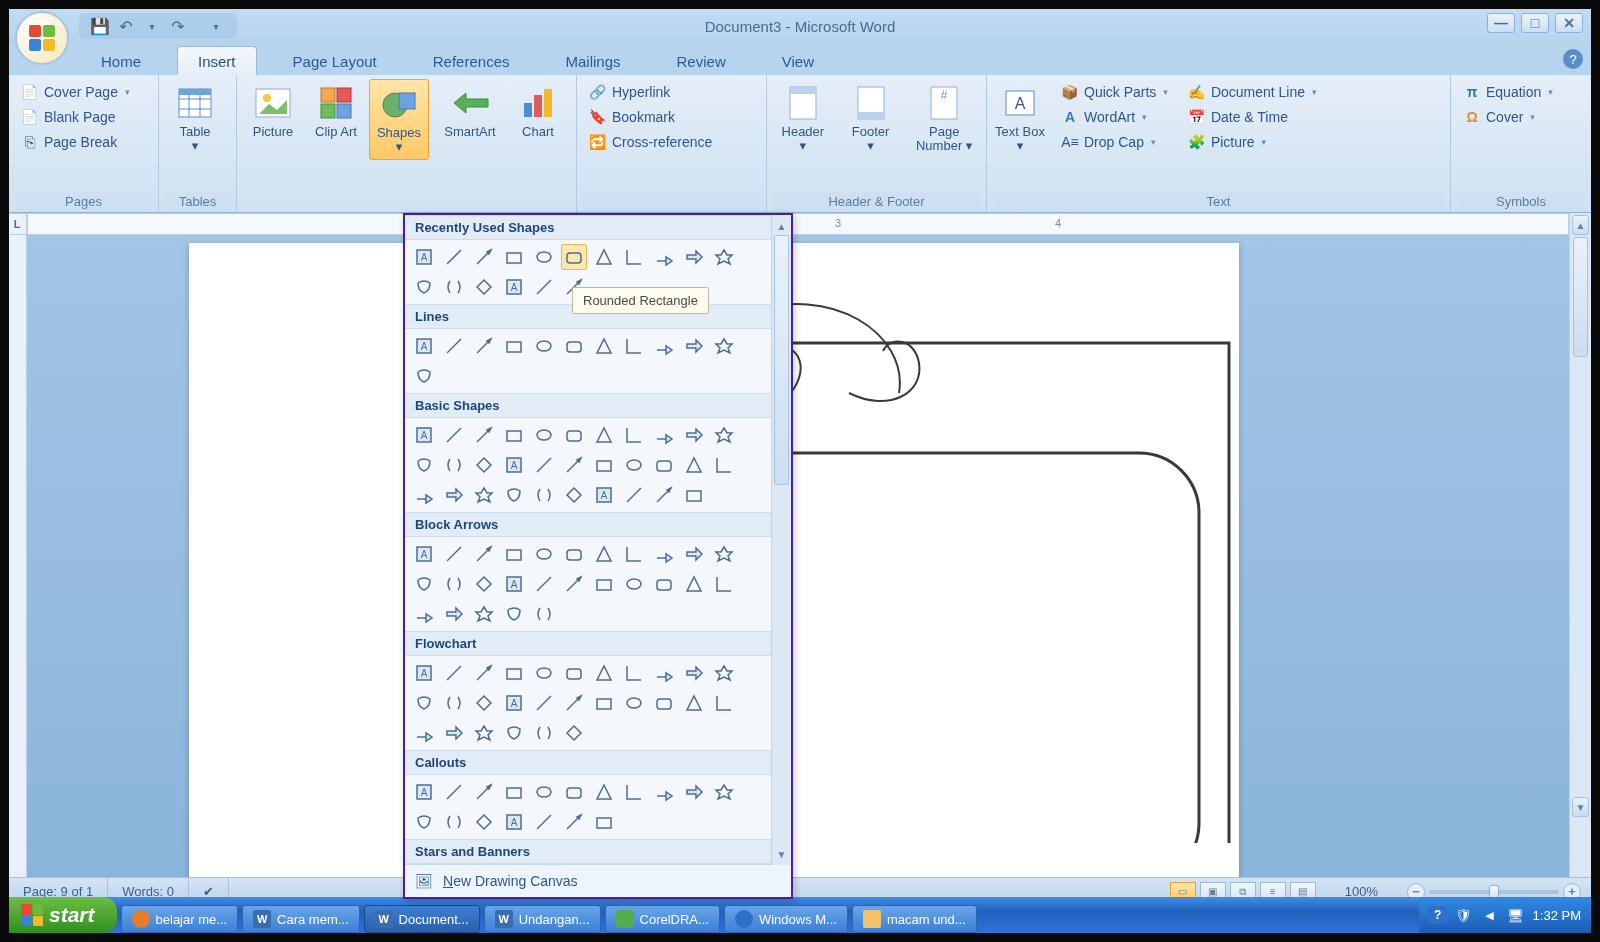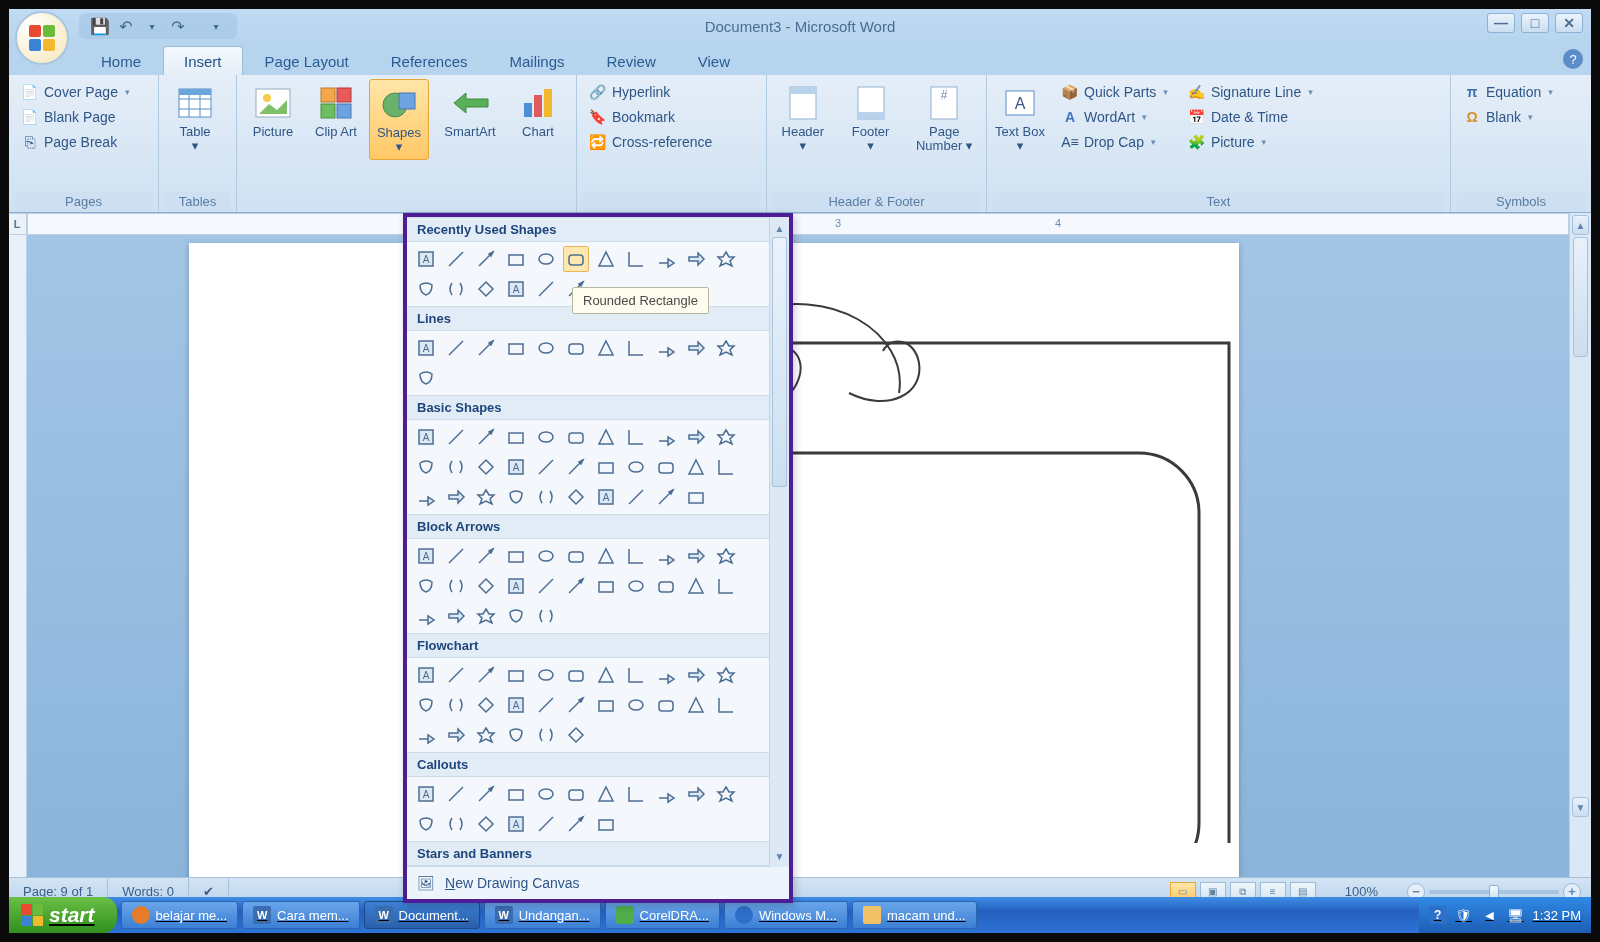--- a/index.html
+++ b/index.html
@@ -12,21 +12,21 @@
 .office-btn { position: absolute; left: 6px; top: 2px; width: 54px; height: 54px; border-radius: 50%; background: radial-gradient(circle at 30% 30%, #fff, #f5e6b8); border: 2px solid #a8c5e0; z-index: 20; display:flex; align-items:center; justify-content:center;}
 .office-btn svg{display:block}
 .qat { position: absolute; left: 70px; top: 4px; height: 26px; display: flex; align-items: center; gap: 4px; background: rgba(150,190,225,.4); border-radius: 6px; padding: 0 10px; }
 .qat-ico { width: 22px; height: 22px; display: inline-flex; align-items: center; justify-content: center; color: #486b94; cursor: pointer; }
 .qat-sep { width: 8px; }
 .window-title { position: absolute; left: 50%; transform: translateX(-50%); color: #4b6c92; font-size: 15px; }
 .win-ctrl { position: absolute; right: 8px; top: 4px; display: flex; gap: 6px; }
 .win-ctrl span { width: 28px; height: 20px; border: 1px solid #8bb1d6; border-radius: 3px; display: inline-flex; align-items: center; justify-content: center; background: linear-gradient(#eaf3fb,#cadff0); color: #4c6d93; cursor: pointer; font-size:14px; font-weight:bold;}
 
 
-.tabs { height: 32px; display: flex; align-items: flex-end; padding-left: 72px; gap: 2px; background: linear-gradient(to bottom, #b7d4ee, #b7d4ee); position: relative; }
+.tabs { height: 32px; display: flex; align-items: flex-end; padding-left: 72px; gap: 16px; background: linear-gradient(to bottom, #b7d4ee, #b7d4ee); position: relative; }
 .tab { padding: 6px 20px 5px; color: #2a5b94; font-size: 15px; cursor: pointer; border-top-left-radius: 4px; border-top-right-radius: 4px; }
 .tab.active { background: linear-gradient(to bottom, #f3f8fc, #e5eef8); border: 1px solid #9bbad8; border-bottom: none; color: #24508a; font-weight: 400; }
 .help-ico { position: absolute; right: 8px; top: 6px; width: 20px; height: 20px; border-radius: 50%; background: #5b8ec8; color: #fff; font-size: 13px; display:flex;align-items:center;justify-content:center; cursor: pointer; }
 
 
 .ribbon { height: 138px; background: linear-gradient(to bottom, #e5eef8, #cfe1f2); border-bottom: 1px solid #8caed0; display: flex; }
 .group { border-right: 1px solid #b0cae2; display: flex; flex-direction: column; padding: 4px 6px 0; }
 .group-body { flex: 1; display: flex; align-items: flex-start; gap: 8px; }
 .group-label { text-align: center; color: #5a7ca2; font-size: 13px; padding: 2px 0 3px; background: rgba(200,220,240,.4); }
 .big-btn { display: flex; flex-direction: column; align-items: center; width: 60px; padding: 4px 2px; border-radius: 3px; cursor: pointer; text-align: center; }
@@ -42,21 +42,21 @@
 .doc-area { flex: 1; background: linear-gradient(to bottom, #a4c6e6, #8bb4db); position: relative; overflow: hidden; }
 .ruler-horiz { position: absolute; left: 18px; right: 22px; top: 0; height: 22px; background: #f5f9fd; border: 1px solid #bcd1e5; display:flex; align-items:center; font-size:10px; color:#6b8db0;}
 .ruler-vert { position: absolute; left: 0; top: 22px; bottom: 0; width: 18px; background: #e8f0f9; border-right:1px solid #bcd1e5;}
 .ruler-label { position:absolute; left:-2px; top:0; width:20px; height:22px; background:#eaf1f9; border:1px solid #bcd1e5; display:flex;align-items:center;justify-content:center; font-size:11px; color:#4e729a; font-weight:bold;}
 .page { position: absolute; left: 180px; top: 30px; width: 1050px; height: 800px; background: #fff; box-shadow: 0 2px 6px rgba(0,0,0,.25); }
 .scrollbar-v { position:absolute; right:0; top:0; bottom:0; width:22px; background:#dae7f5; border-left:1px solid #bcd1e5;}
 .scrollbar-v .thumb{ position:absolute; left:3px; right:3px; top:24px; height:120px; background:linear-gradient(#e9f1fa,#cbddef); border:1px solid #a6c2dc; border-radius:3px;}
 .scroll-arr{position:absolute;left:2px;right:2px;height:20px;background:linear-gradient(#e9f1fa,#cbddef);border:1px solid #a6c2dc;border-radius:3px;display:flex;align-items:center;justify-content:center;font-size:10px;color:#5f84ab;}
 
 
-.shapes-dd { position: absolute; left: 394px; top: 204px; width: 390px; background: #f4f8fc; border: 4px solid #4c1d95; z-index: 50; box-shadow: 2px 3px 8px rgba(0,0,0,.2); }
+.shapes-dd { position: absolute; left: 394px; top: 204px; width: 390px; background: #f4f8fc; border: 2px solid #4c1d95; z-index: 50; box-shadow: 2px 3px 8px rgba(0,0,0,.2); }
 .dd-scroll { position:absolute; right:0; top:0; bottom:32px; width:20px; background:#dce8f4; border-left:1px solid #c1d5e8;}
 .dd-scroll .thumb{position:absolute; top:20px; left:2px; right:2px; height:250px; background:linear-gradient(#eaf2fa,#ccdff0); border:1px solid #a8c3dd; border-radius:2px;}
 .dd-scroll .arr{position:absolute;left:2px;right:2px;height:18px;display:flex;align-items:center;justify-content:center;font-size:10px;color:#5f84ab;}
 .dd-section-h { background: #e2ecf7; color: #1f467a; font-weight: bold; font-size: 13px; padding: 4px 10px; border-bottom: 1px solid #cddce9; border-top: 1px solid #cddce9;}
 .dd-grid { display: flex; flex-wrap: wrap; padding: 4px 6px; gap: 4px; margin-right:20px;}
 .shape-cell { width: 26px; height: 26px; display: flex; align-items: center; justify-content: center; color: #4c6d93; border-radius: 2px; cursor: pointer; }
 .shape-cell.hov { background: #ffe8b0; border: 1px solid #eab55a; }
 .shape-cell svg { display: block; }
 .dd-footer { border-top: 1px solid #c1d5e8; padding: 7px 10px; display:flex; align-items:center; gap:10px; color:#2f5687; font-size:14px; cursor:pointer; background:#eef4fb;}
 .dd-footer u{text-decoration:underline;}
@@ -68,21 +68,21 @@
 .statusbar { height: 28px; background: linear-gradient(to bottom, #d3e4f4, #bcd4eb); display: flex; align-items: center; font-size: 13px; color: #3c608b; border-top: 1px solid #a5c1dc; }
 .status-seg { padding: 0 14px; border-right: 1px solid #a5c1dc; height: 100%; display:flex; align-items:center; gap:6px;}
 .status-right { margin-left: auto; display:flex; align-items:center; gap:4px; padding-right:10px;}
 .view-btn{width:26px;height:20px;border:1px solid #9cbad7;background:linear-gradient(#f0f6fc,#d5e4f2);display:inline-flex;align-items:center;justify-content:center;color:#62849f;font-size:10px;cursor:pointer;}
 .view-btn.active{background:linear-gradient(#ffe6a8,#ffc866);border-color:#e5a836;}
 .zoom-slider{width:130px;height:4px;background:#a9c4de;position:relative;border-radius:2px;}
 .zoom-slider .knob{position:absolute;left:50%;top:-5px;width:10px;height:14px;background:linear-gradient(#f5faff,#cfe1f1);border:1px solid #8bafd1;border-radius:2px;transform:translateX(-50%);}
 .zoom-ctl{width:18px;height:18px;border:1px solid #9cbad7;border-radius:50%;background:#e5eef8;display:flex;align-items:center;justify-content:center;color:#5f84ab;font-weight:bold;cursor:pointer;font-size:13px;}
 
 
-.taskbar { position: absolute; left: 0; right: 0; bottom: 0; height: 36px; background: linear-gradient(to bottom, #3f8ee5, #235fbd 40%, #2d74d8); display: flex; align-items: center; text-decoration: underline; }
+.taskbar { position: absolute; left: 0; right: 0; bottom: 0; height: 36px; background: linear-gradient(to bottom, #3f8ee5, #235fbd 40%, #2d74d8); display: flex; align-items: flex-end; }
 .start-btn { height: 100%; padding: 0 22px 0 12px; background: linear-gradient(to bottom, #6bbf45, #2f8f1e); color: #fff; font-style: italic; font-weight: bold; font-size: 21px; display:flex; align-items:center; gap:6px; border-radius: 0 14px 14px 0; cursor:pointer;}
 .start-logo{width:22px;height:22px;display:grid;grid-template-columns:1fr 1fr;grid-template-rows:1fr 1fr;gap:1px;}
 .start-logo span{border-radius:1px;}
 .task-btn { height: 28px; margin-left: 4px; padding: 0 10px; background: linear-gradient(to bottom, #69a5ea, #3c7fd4); border: 1px solid #2d64b0; border-radius: 3px; color: #fff; font-size: 13px; display:flex; align-items:center; gap:6px; cursor:pointer; max-width:180px; overflow:hidden;white-space:nowrap;}
 .task-btn.active { background: linear-gradient(to bottom, #3c7fd4, #2a5faa); border-color:#1d4a8a;}
 .task-ico{width:18px;height:18px;display:inline-flex;align-items:center;justify-content:center;border-radius:2px;}
 .systray { margin-left: auto; height: 100%; background: linear-gradient(to bottom, #2f8ae5, #1d5db4); display:flex; align-items:center; padding: 0 10px; gap:8px; color:#fff; font-size:13px;}
 .tray-ico{width:18px;height:18px;display:inline-flex;align-items:center;justify-content:center;cursor:pointer;}
 
 
@@ -303,21 +303,21 @@
               </div>
           <div class="sm-btn">
                 <span class="sm-ico">A≡</span>
                 <span>Drop Cap</span>
                 <span class="carat">▾</span>
               </div>
         </div>
         <div class="sm-col">
           <div class="sm-btn">
                 <span class="sm-ico">✍</span>
-                <span>Signature Line</span>
+                <span>Document Line</span>
                 <span class="carat">▾</span>
               </div>
           <div class="sm-btn">
                 <span class="sm-ico">📅</span>
                 <span>Date &amp; Time</span>
               </div>
           <div class="sm-btn">
                 <span class="sm-ico">🧩</span>
                 <span>Picture</span>
                 <span class="carat">▾</span>
@@ -330,21 +330,21 @@
     <div class="group" style="width:140px;border-right:none">
       <div class="group-body">
             <div class="sm-col">
         <div class="sm-btn">
                 <span class="sm-ico" style="color:#3871b0;font-weight:bold">π</span>
                 <span>Equation</span>
                 <span class="carat">▾</span>
               </div>
         <div class="sm-btn">
                 <span class="sm-ico" style="color:#d99030;font-weight:bold">Ω</span>
-                <span>Blank</span>
+                <span>Cover</span>
                 <span class="carat">▾</span>
               </div>
       </div>
           </div>
       <div class="group-label">Symbols</div>
     </div>
   </div>
 
   <div class="doc-area">
     <div class="ruler-label">L</div>

